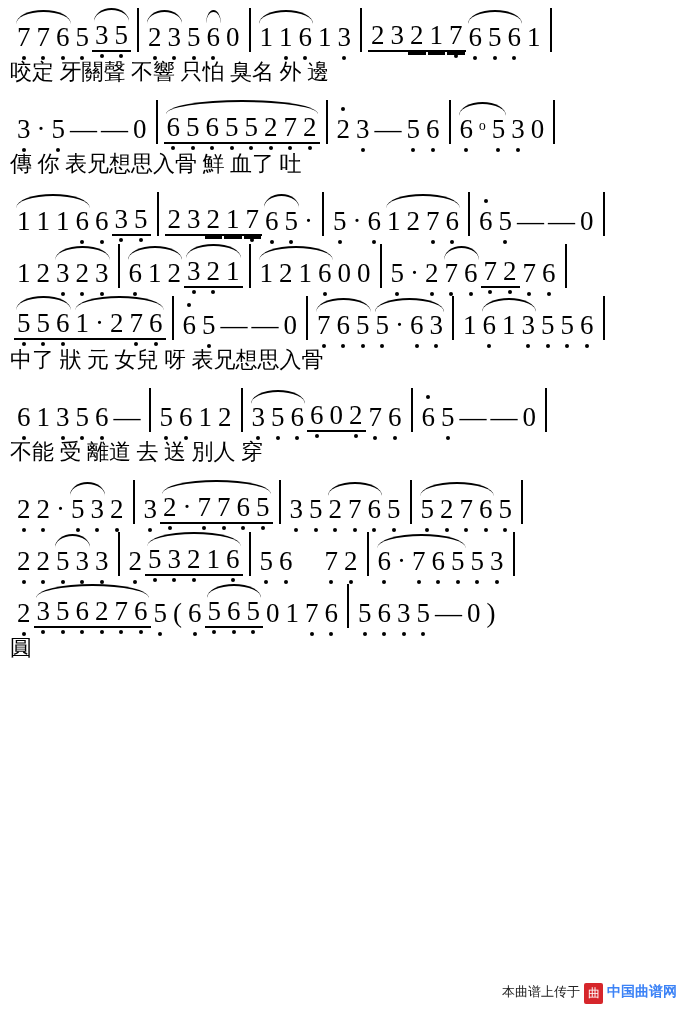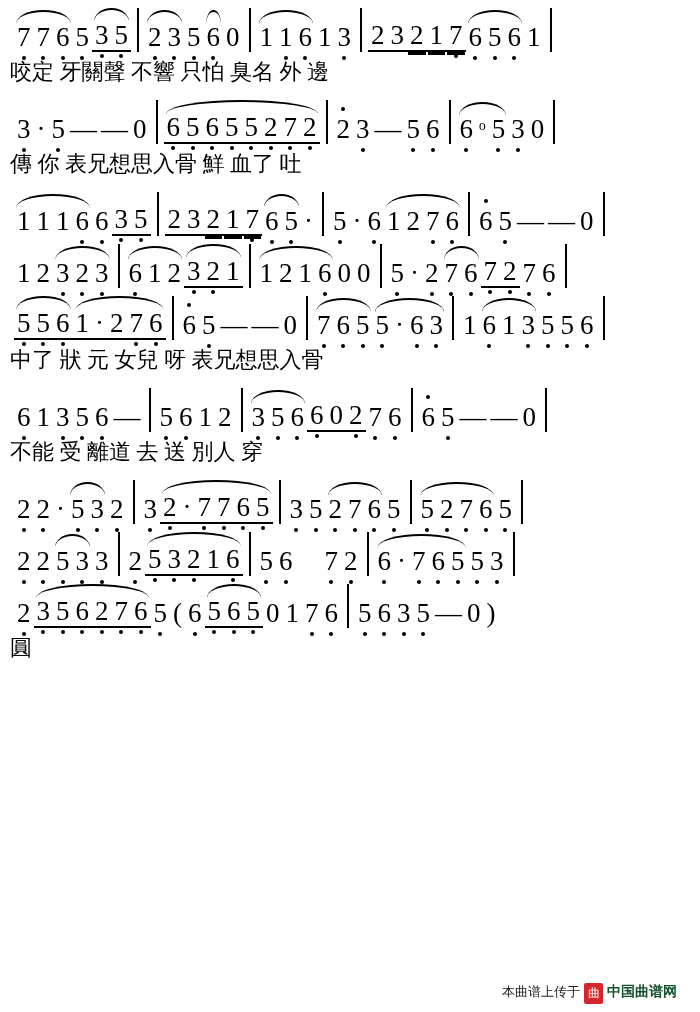--- a/index.html
+++ b/index.html
@@ -131,21 +131,21 @@
   .footer .tag {
     display: inline-block;
     background: #d6262b;
     color: #fff;
     font-size: 12px;
     padding: 2px 4px;
     margin: 0 4px;
     border-radius: 2px;
     letter-spacing: -1px;
   }
-  .footer .site { color: #14532d; font-weight: bold; font-size: 14px; }
+  .footer .site { color: #3b82f6; font-weight: bold; font-size: 14px; }
 </style>
 </head>
 <body>
 
 <div class="sheet">
 
   <div class="system">
     <div class="notes-row">
       <div class="measure">
         <div class="grp">

